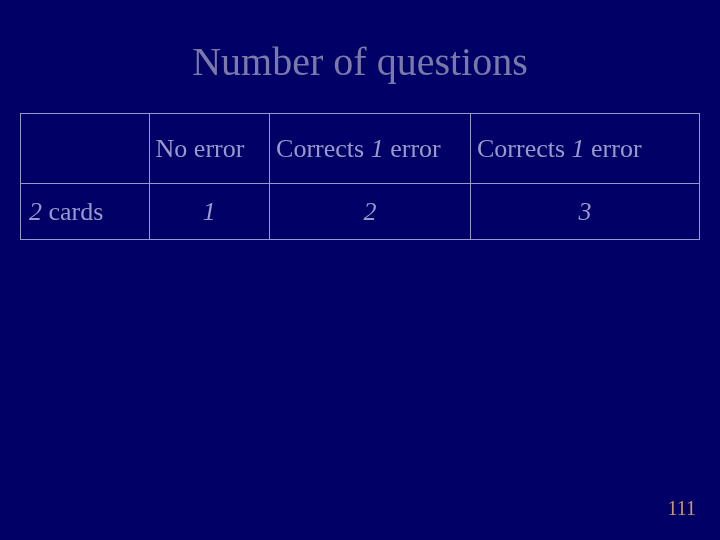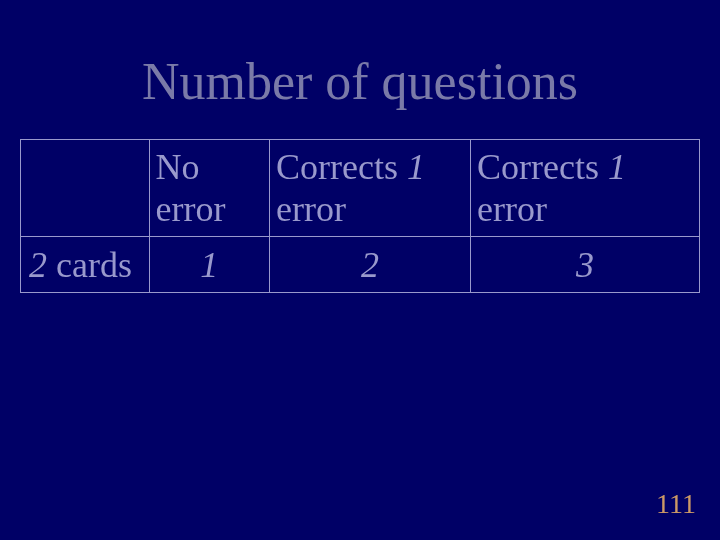--- a/index.html
+++ b/index.html
@@ -12,46 +12,46 @@
     overflow: hidden;
   }
   .slide {
     width: 720px;
     height: 540px;
     position: relative;
     box-sizing: border-box;
   }
   .title {
     color: #7a7aa8;
-    font-size: 52px;
+    font-size: 40px;
     text-align: center;
-    padding-top: 52px;
+    padding-top: 38px;
     font-weight: normal;
     margin: 0;
   }
   .table-wrap {
     margin: 28px 20px 0 20px;
   }
   table {
     width: 100%;
     border-collapse: collapse;
     table-layout: fixed;
   }
   col.c0 { width: 128px; }
   col.c1 { width: 120px; }
   col.c2 { width: 200px; }
   col.c3 { width: 228px; }
   td {
     border: 1px solid #9999cc;
     color: #9999cc;
-    font-size: 36px;
+    font-size: 26px;
     height: 56px;
     vertical-align: middle;
     box-sizing: border-box;
-    padding: 6px 4px;
+    padding: 6px 24px;
   }
   tr.header td {
     height: 70px;
     text-align: left;
     padding-left: 6px;
   }
   tr.header td.blank {
     
   }
   td.rowhead {
@@ -65,21 +65,21 @@
     font-style: italic;
   }
   .italic-num {
     font-style: italic;
   }
   .page-number {
     position: absolute;
     right: 24px;
     bottom: 20px;
     color: #cc9966;
-    font-size: 28px;
+    font-size: 20px;
     font-family: "Times New Roman", Times, serif;
   }
 </style>
 </head>
 <body>
 
 <div class="slide">
 
   <h1 class="title">Number of questions</h1>
 

